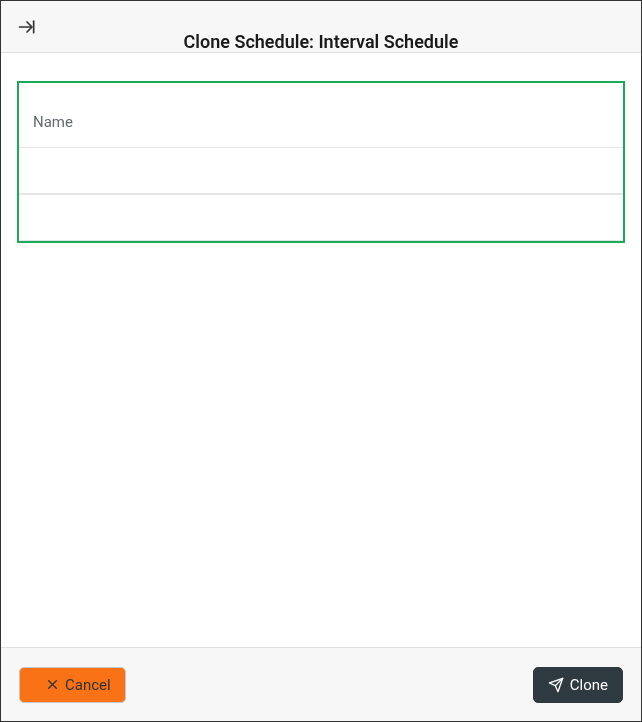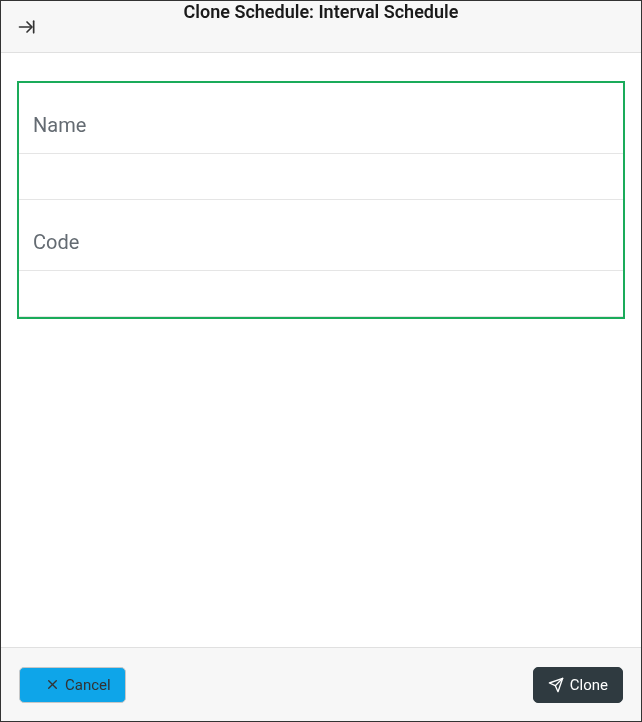--- a/index.html
+++ b/index.html
@@ -11,21 +11,21 @@
       font-family: -apple-system, BlinkMacSystemFont, "Segoe UI", Roboto, Helvetica, Arial, sans-serif;
       background: #fff;
       width: 642px;
       height: 722px;
       display: flex;
       flex-direction: column;
       border: 1px solid #333;
     }
     .header {
       display: flex;
-      align-items: flex-start;
+      align-items: flex-end;
       height: 52px;
       background: #f7f7f7;
       border-bottom: 1px solid #e0e0e0;
       position: relative;
     }
     .header-icon {
       position: absolute;
       left: 14px;
       top: 50%;
       transform: translateY(-50%);
@@ -49,21 +49,21 @@
       overflow: auto;
     }
     .fields-box {
       border: 2px solid #1aab5a;
       background: #fff;
     }
     .field {
       position: relative;
     }
     .field-label {
-      font-size: 20px;
+      font-size: 15px;
       color: #646b72;
       padding: 30px 14px 16px 14px;
       display: block;
     }
     .field-divider {
       height: 1px;
       background: #e5e5e5;
       margin: 0;
     }
     .field-spacer {
@@ -83,21 +83,21 @@
       display: inline-flex;
       align-items: center;
       gap: 6px;
       font-size: 15px;
       border-radius: 5px;
       padding: 8px 14px;
       cursor: pointer;
       font-family: inherit;
     }
     .btn-cancel {
-      background: #0ea5e9;
+      background: #f97316;
       border: 1px solid #c7c7c7;
       color: #333;
       padding-left: 26px;
     }
     .btn-clone {
       background: #2f3a40;
       border: 1px solid #2f3a40;
       color: #fff;
       margin-left: 13px;
     }
@@ -120,21 +120,20 @@
 </div>
 
 <div class="content">
   <div class="fields-box">
     <div class="field">
       <label class="field-label">Name</label>
       <div class="field-divider"></div>
       <div class="field-spacer"></div>
     </div>
     <div class="field">
-      <label class="field-label">Code</label>
       <div class="field-divider"></div>
       <div class="field-spacer"></div>
     </div>
   </div>
 </div>
 
 <div class="footer">
   <button class="btn btn-cancel">
     <svg class="icon-svg" width="13" height="13" viewBox="0 0 24 24" fill="none" stroke="currentColor" stroke-width="2.5" stroke-linecap="round">
       <line x1="5" y1="5" x2="19" y2="19"></line>

